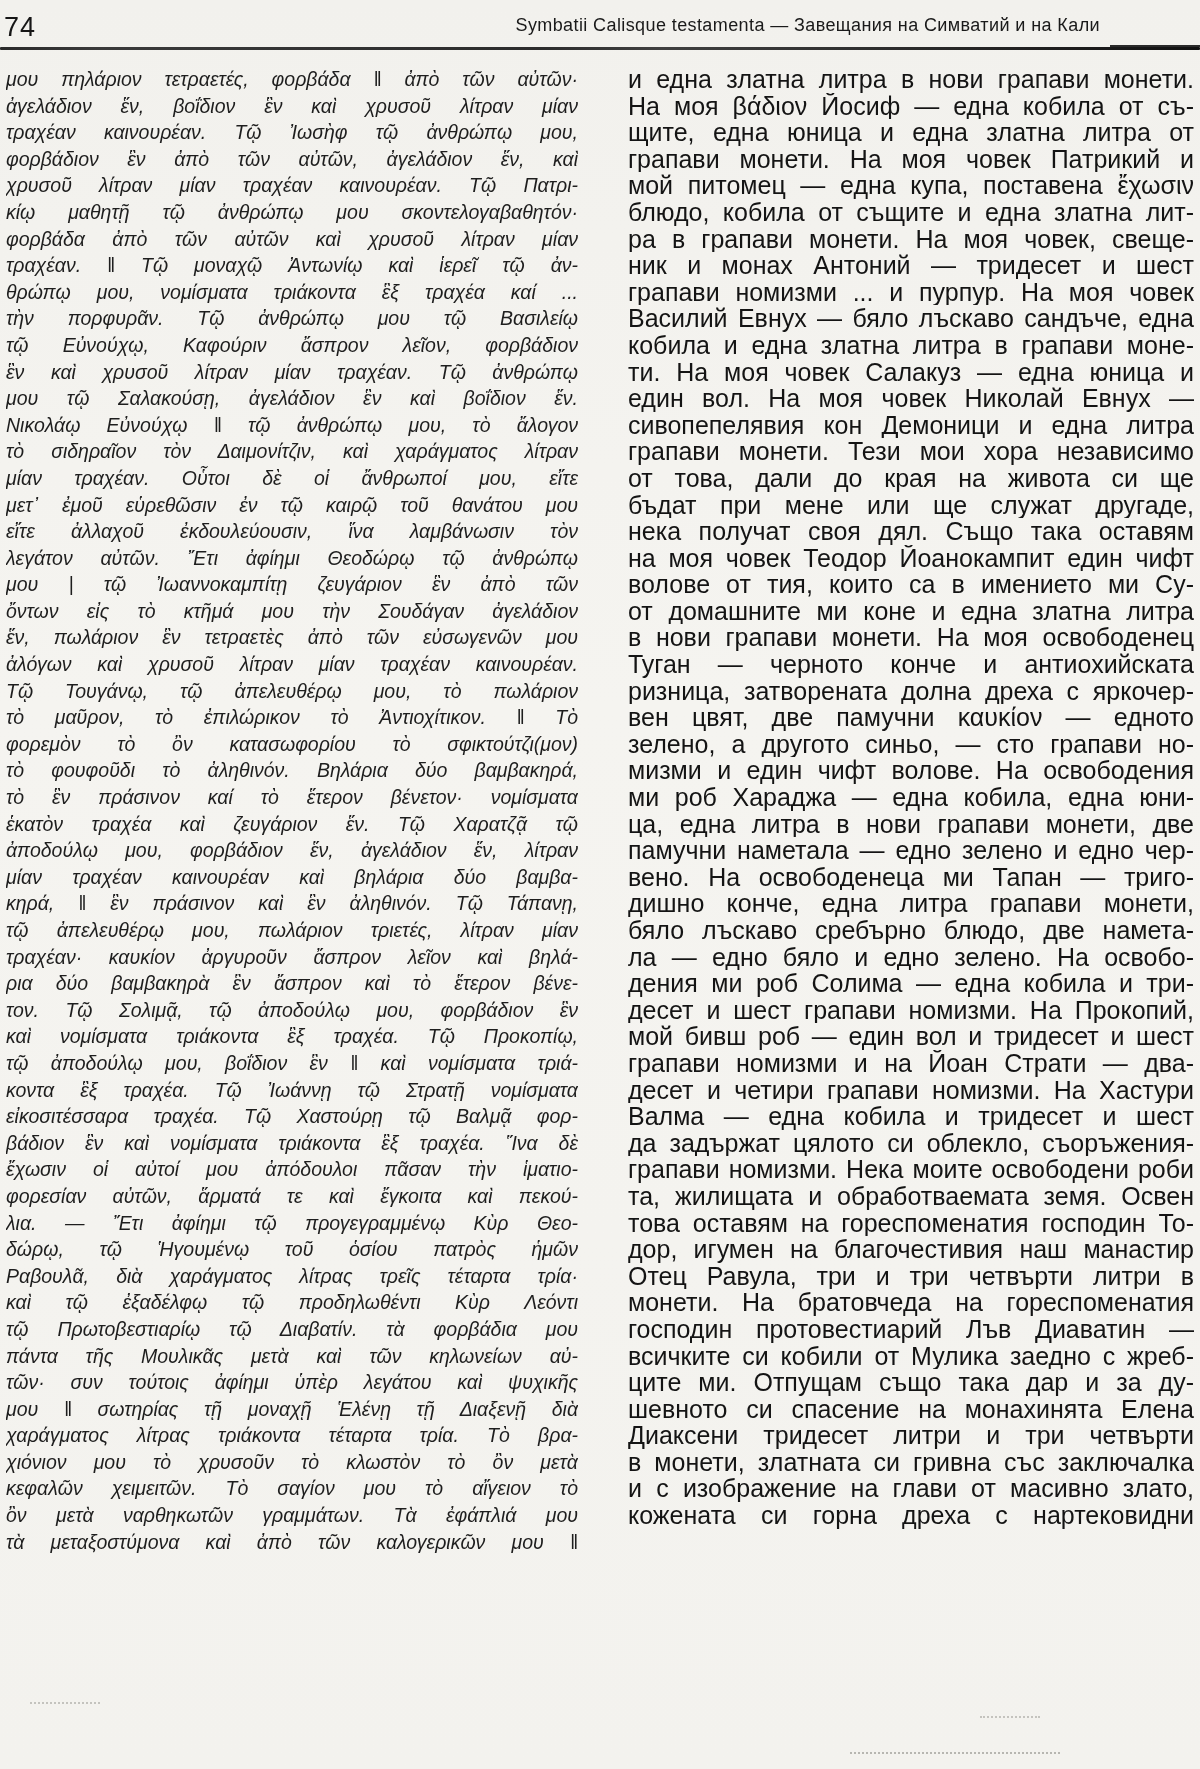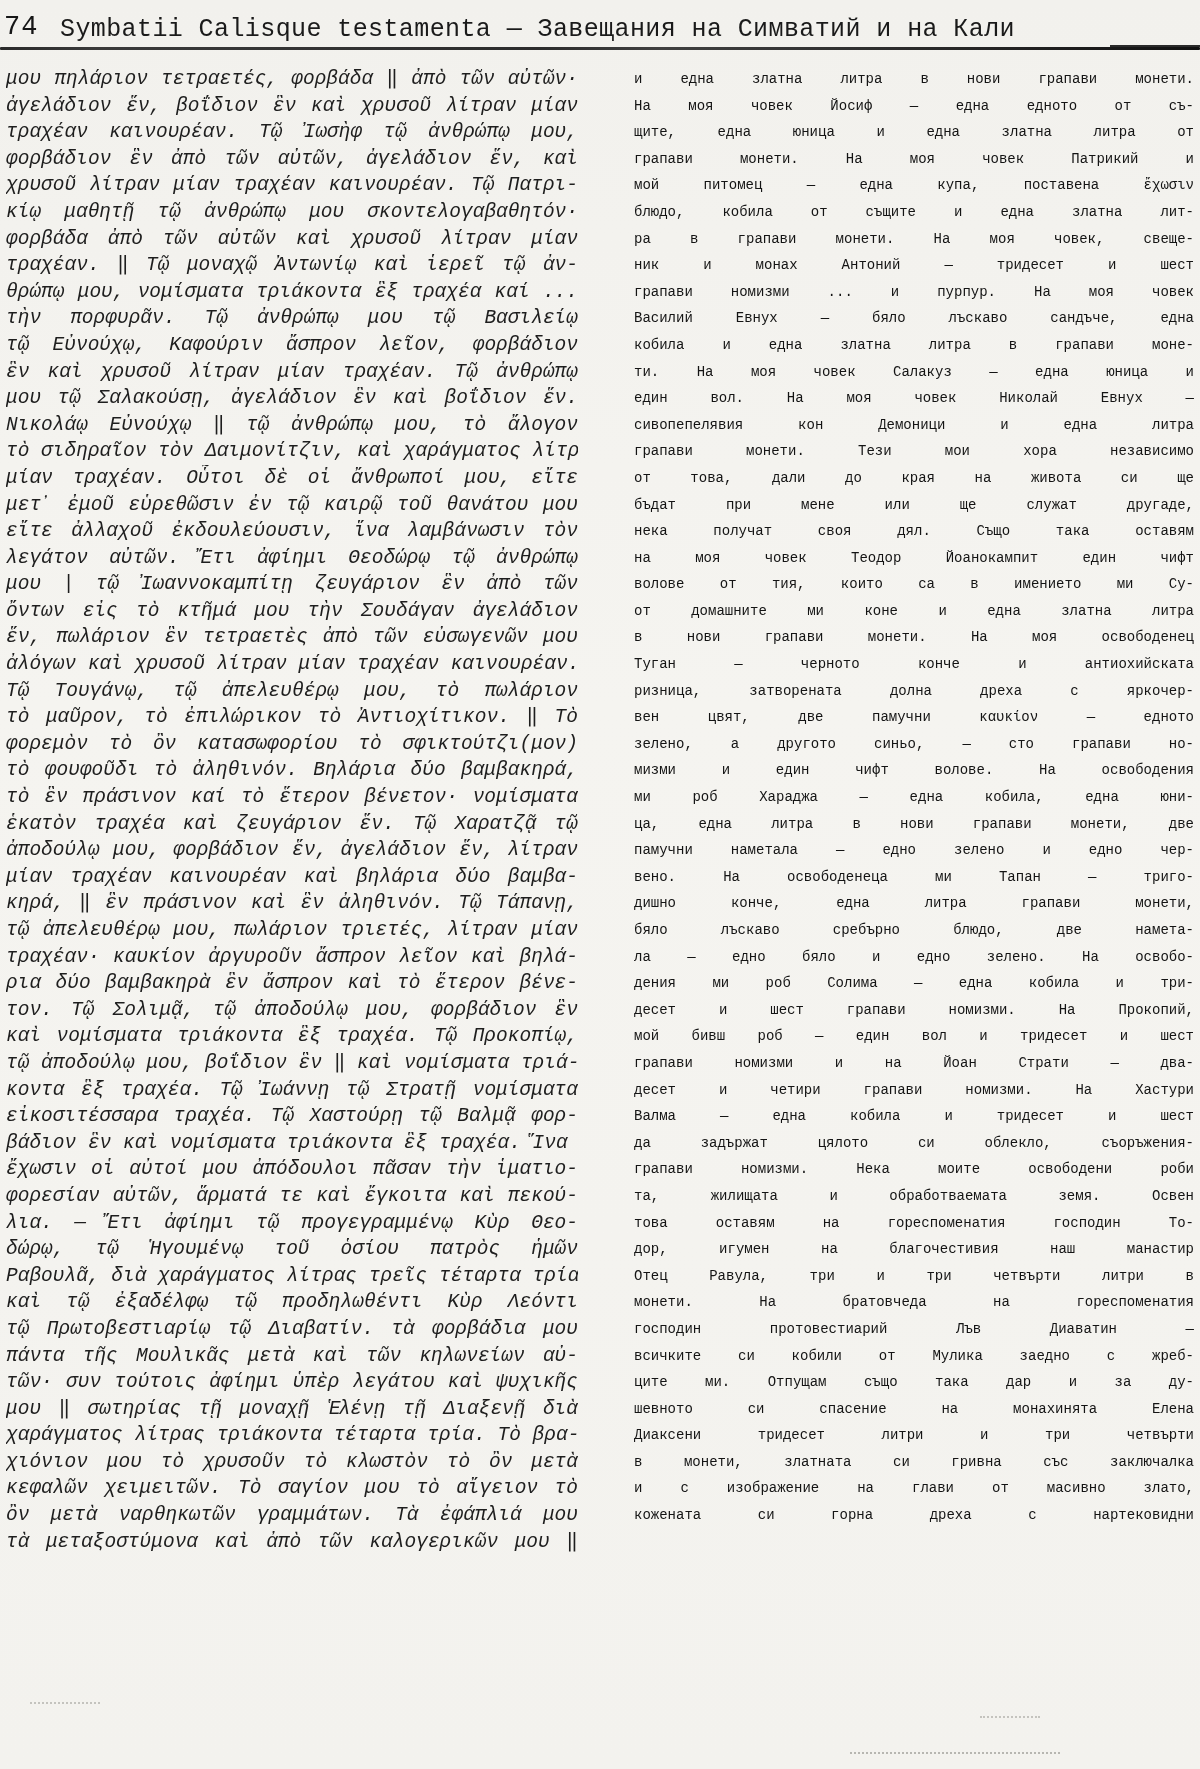--- a/index.html
+++ b/index.html
@@ -2,31 +2,31 @@
 <html><head>
 <meta charset="utf-8">
 <style>
   html,body{margin:0;padding:0;background:#d9d8d4;}
   .page{
     position:relative;
     width:1200px;height:1769px;
     margin:0 auto;
     background:linear-gradient(180deg,#f2f1ed 0%,#f5f4f0 40%,#f3f2ee 100%);
     color:#1c1c1c;
-    font-family:Liberation Mono, monospace;
+    font-family:Liberation Sans, sans-serif;
     overflow:hidden;
   }
   .header{position:absolute;top:8px;left:0;width:100%;height:38px;}
   .page-number{
     position:absolute;left:4px;top:4px;
     font-size:27px;letter-spacing:1px;color:#161616;
   }
   .running-title{
     position:absolute;left:60px;right:100px;top:7px;
-    text-align:left;font-size:25px;color:#1a1a1a;
+    text-align:right;font-size:18px;color:#1a1a1a;
     letter-spacing:0.4px;white-space:nowrap;
   }
   .header-rule{
     position:absolute;top:47px;left:0;width:100%;height:3px;
     background:linear-gradient(90deg,#2a2a2a 0%,#3a3a3a 8%,#2c2c2c 45%,#404040 55%,#222 85%,#111 100%);
     border-radius:1px;
   }
   .header-rule:after{
     content:"";position:absolute;right:0;top:-2px;width:90px;height:2px;background:#2a2a2a;
   }
@@ -38,23 +38,22 @@
     height:26.6px;line-height:26.6px;
     text-align:justify;text-align-last:justify;
     overflow:hidden;white-space:nowrap;
   }
   .greek-line{
     font-style:italic;
     font-size:19.5px;
     color:#1e1e1e;
   }
   .cyr-line{
-    font-size:14px;
+    font-size:25px;
     color:#141414;
-    margin-left:6px;
   }
   .scan-speck{position:absolute;border-bottom:2px dotted #b9b8b3;opacity:.8;}
   .speck-a{left:30px;top:1702px;width:70px;}
   .speck-b{left:980px;top:1716px;width:60px;}
   .speck-c{left:850px;top:1752px;width:210px;border-bottom-color:#a9a8a2;}
 </style>
 </head>
 <body>
 
 <div class="page">
@@ -121,21 +120,21 @@
         <div class="line greek-line">μου ‖ σωτηρίας τῇ μοναχῇ Ἑλένῃ τῇ Διαξενῇ διὰ</div>
         <div class="line greek-line">χαράγματος λίτρας τριάκοντα τέταρτα τρία. Τὸ βρα-</div>
         <div class="line greek-line">χιόνιον μου τὸ χρυσοῦν τὸ κλωστὸν τὸ ὂν μετὰ</div>
         <div class="line greek-line">κεφαλῶν χειμειτῶν. Τὸ σαγίον μου τὸ αἴγειον τὸ</div>
         <div class="line greek-line">ὂν μετὰ ναρθηκωτῶν γραμμάτων. Τὰ ἐφάπλιά μου</div>
         <div class="line greek-line">τὰ μεταξοστύμονα καὶ ἀπὸ τῶν καλογερικῶν μου ‖</div>
       </div>
 
     <div class="col col-right">
         <div class="line cyr-line">и една златна литра в нови грапави монети.</div>
-        <div class="line cyr-line">На моя човек Йосиф — една едното от съ-</div>
+        <div class="line cyr-line">На моя βάδιον Йосиф — една кобила от съ-</div>
         <div class="line cyr-line">щите, една юница и една златна литра от</div>
         <div class="line cyr-line">грапави монети. На моя човек Патрикий и</div>
         <div class="line cyr-line">мой питомец — една купа, поставена ἔχωσιν</div>
         <div class="line cyr-line">блюдо, кобила от същите и една златна лит-</div>
         <div class="line cyr-line">ра в грапави монети. На моя човек, свеще-</div>
         <div class="line cyr-line">ник и монах Антоний — тридесет и шест</div>
         <div class="line cyr-line">грапави номизми ... и пурпур. На моя човек</div>
         <div class="line cyr-line">Василий Евнух — бяло лъскаво сандъче, една</div>
         <div class="line cyr-line">кобила и една златна литра в грапави моне-</div>
         <div class="line cyr-line">ти. На моя човек Салакуз — една юница и</div>

